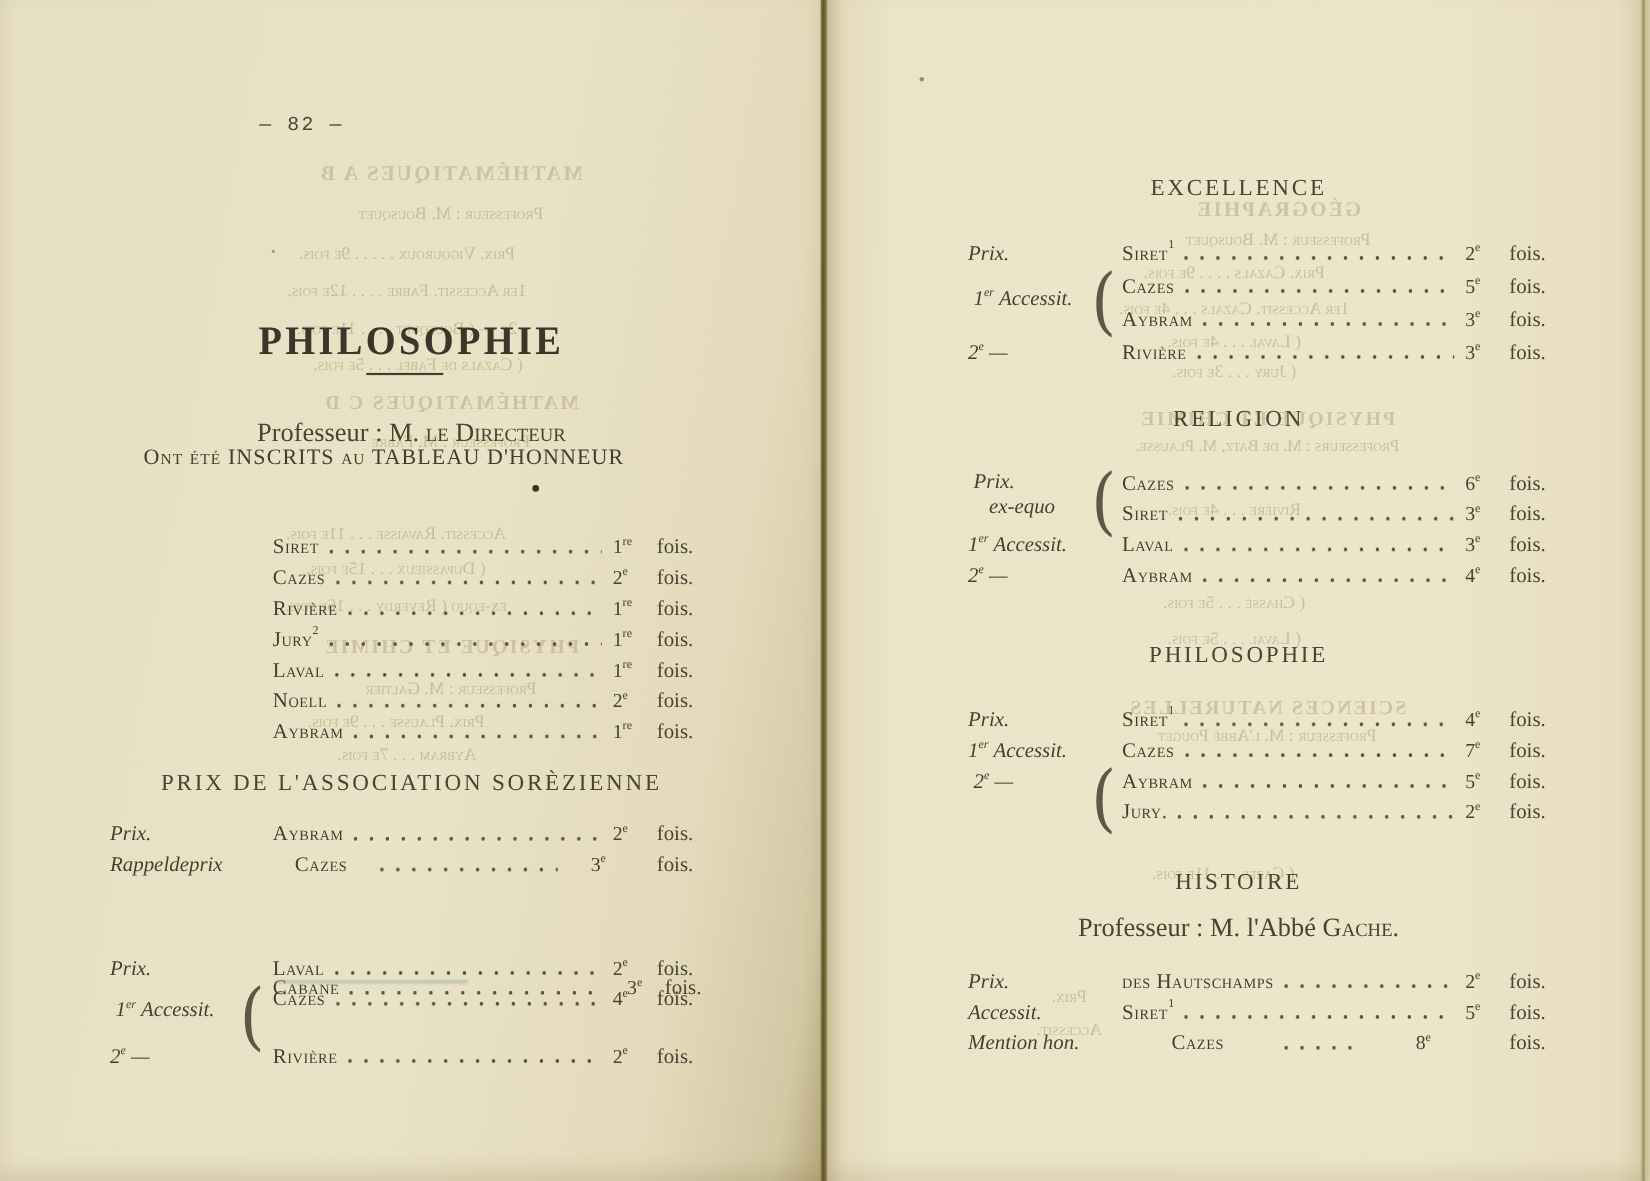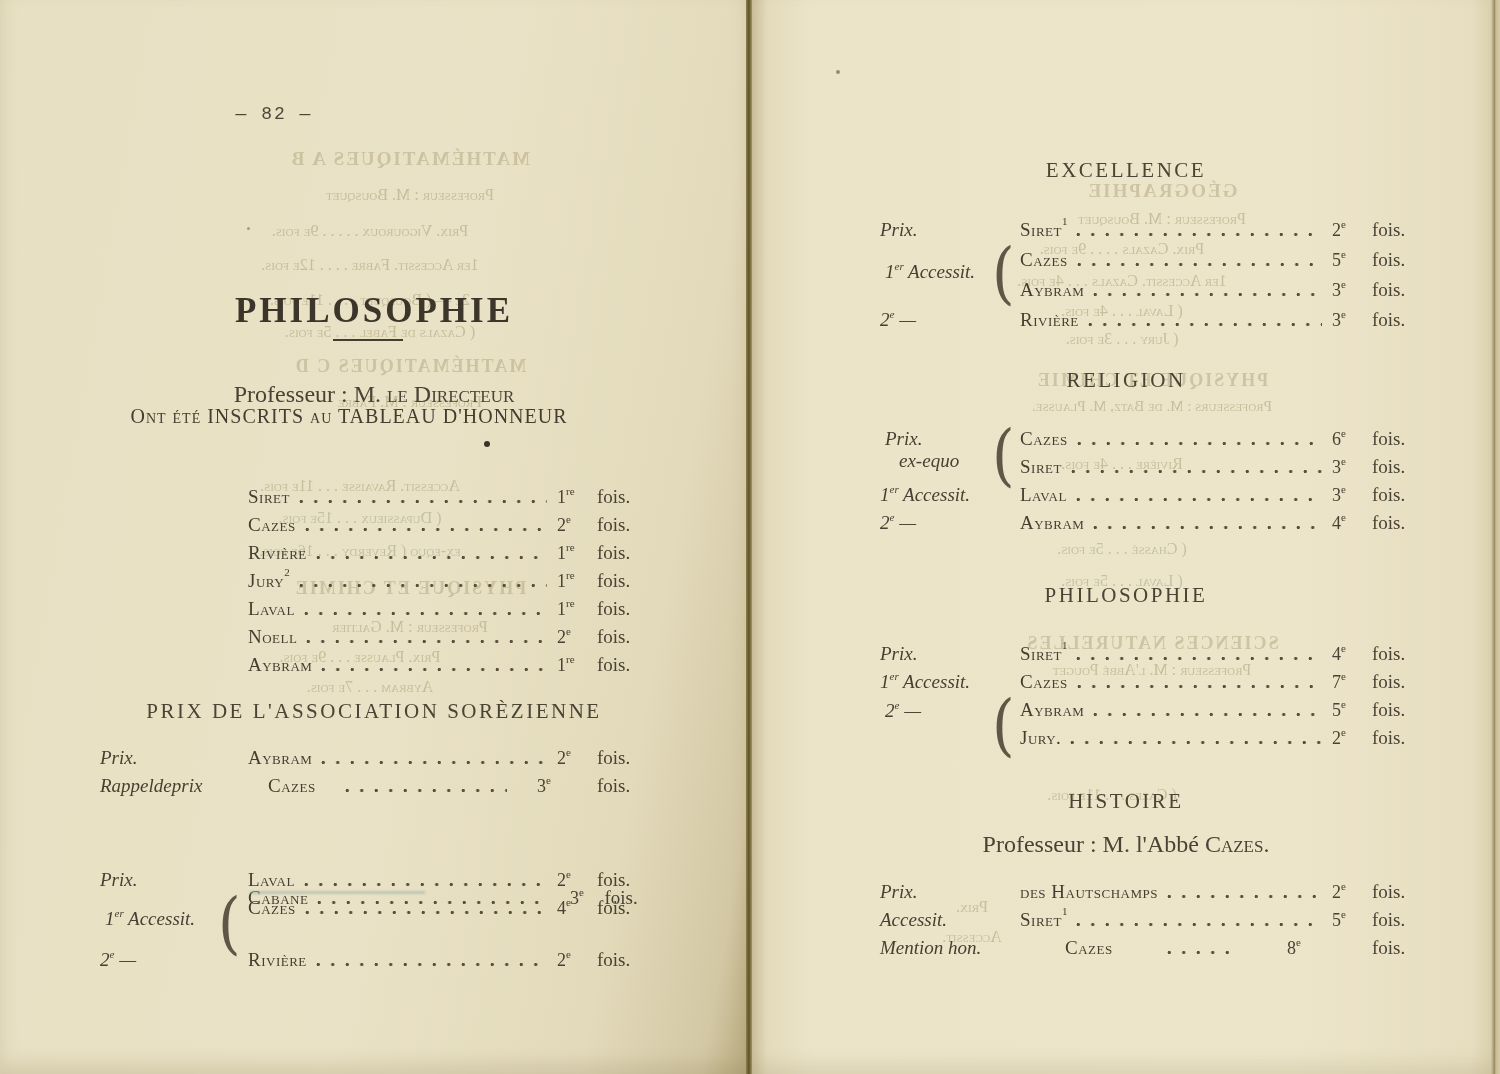--- a/index.html
+++ b/index.html
@@ -311,21 +311,21 @@
           <span class="rname">Jury.</span>
           <span class="lead"></span>
           <span class="ord"><span>2</span><sup>e</sup></span>
           <span class="unit">fois.</span>
         </div>
     </div>
     <div class="grouplabel" style="left:133px;top:700px;"><span>2</span><sup>e</sup><span>  —</span></div>
     <div class="brace" style="left:240px;top:691px;">(</div>
 
     <div class="center sechead" style="top:789px;left:130px;right:130px;">HISTOIRE</div>
-    <div class="center prof" style="top:831px;left:130px;right:130px;"><span>Professeur : M. l'Abbé </span><span class="sc">Cazes.</span></div>
+    <div class="center prof" style="top:831px;left:130px;right:130px;"><span>Professeur : M. l'Abbé </span><span class="sc">Gache.</span></div>
     <div class="section" style="left:128px;top:0;width:540px;">
       <div class="prow" style="top:878px;width:540px;">
           <span class="rlabel" style="width:140px;">Prix.</span>
           <span class="rname">des Hautschamps</span>
           <span class="lead"></span>
           <span class="ord"><span>2</span><sup>e</sup></span>
           <span class="unit">fois.</span>
         </div>
       <div class="prow" style="top:906px;width:540px;">
           <span class="rlabel" style="width:140px;">Accessit.</span>

